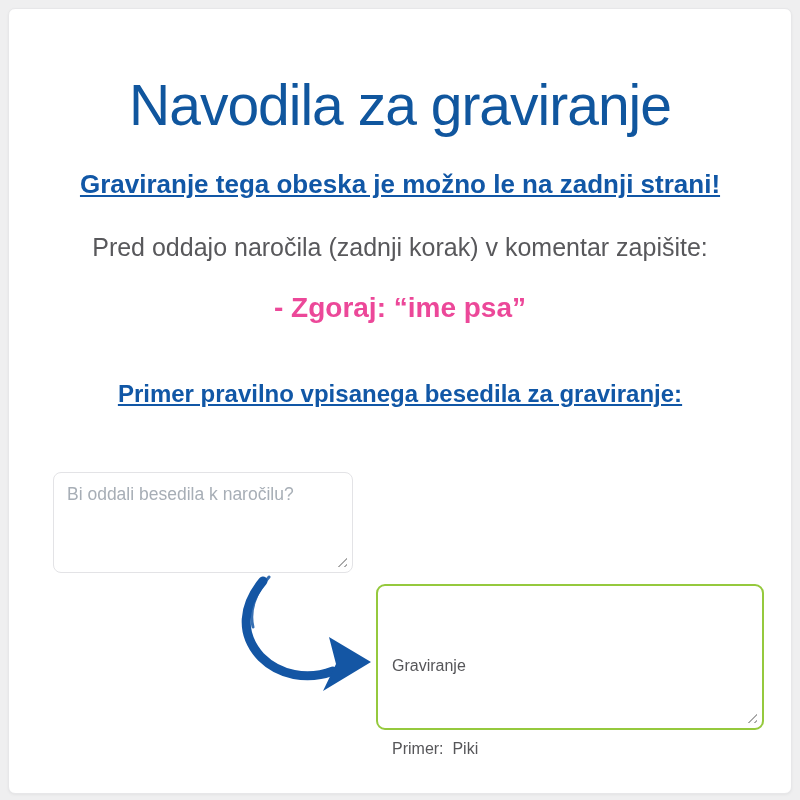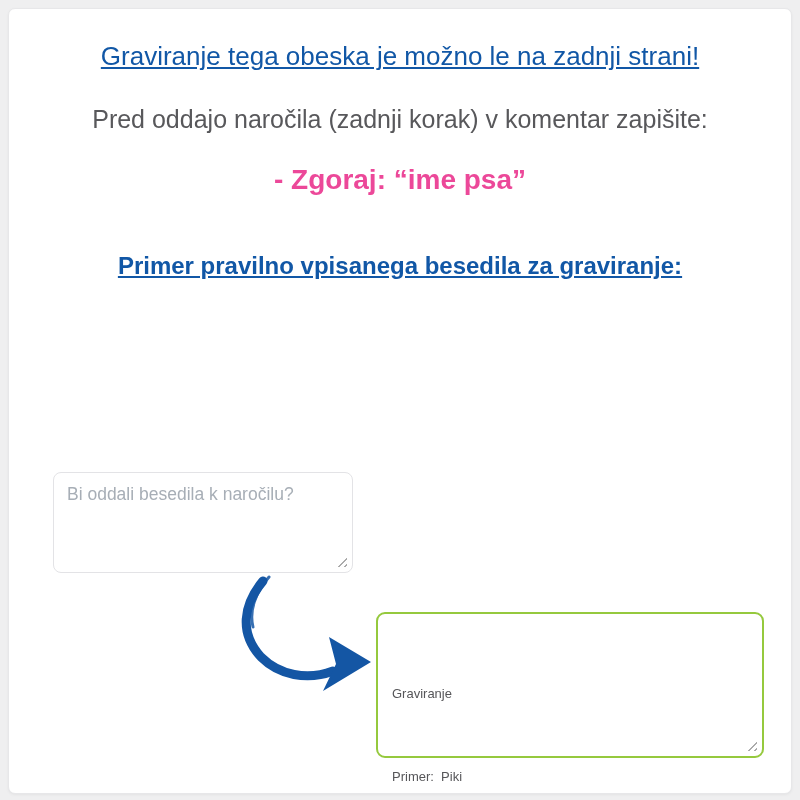--- a/index.html
+++ b/index.html
@@ -31,21 +31,21 @@
     font-weight: 500;
     letter-spacing: -1px;
     color: #10569e;
   }
   .warning-link {
     display: block;
     margin: 30px 12px 0;
     text-align: center;
     font-size: 26px;
     line-height: 34px;
-    font-weight: 400;
+    font-weight: 700;
     color: #1157a6;
     text-decoration: underline;
     cursor: pointer;
   }
   .intro {
     margin: 30px 12px 0;
     text-align: center;
     font-size: 25px;
     line-height: 32px;
     color: #58585b;
@@ -80,27 +80,27 @@
     border: 1px solid #e3e3e6;
     border-radius: 8px;
     padding: 11px 13px;
   }
   .comment-box .placeholder {
     font-size: 17.5px;
     color: #a7aeb6;
   }
   .example-box {
     left: 367px;
-    top: 603px;
+    top: 575px;
     width: 388px;
     height: 146px;
     border: 2px solid #95c93d;
     border-radius: 9px;
     padding: 11px 14px;
-    font-size: 13px;
+    font-size: 16px;
     line-height: 27.5px;
     color: #565659;
     white-space: pre-wrap;
   }
   .resize-handle {
     position: absolute;
     right: 5px;
     bottom: 5px;
     width: 12px;
     height: 12px;
@@ -113,20 +113,21 @@
     top: 556px;
     width: 156px;
     height: 142px;
   }
 </style>
 </head>
 <body>
 
 <div class="card">
 
+  <h1 class="title">Navodila za graviranje</h1>
 
   <a class="warning-link">Graviranje tega obeska je možno le na zadnji strani!</a>
 
   <p class="intro">Pred oddajo naročila (zadnji korak) v komentar zapišite:</p>
 
   <div class="bold-lines">
     <div>- Zgoraj: “ime psa”</div>
   </div>
 
   <p class="example-label">Primer pravilno vpisanega besedila za graviranje:</p>

